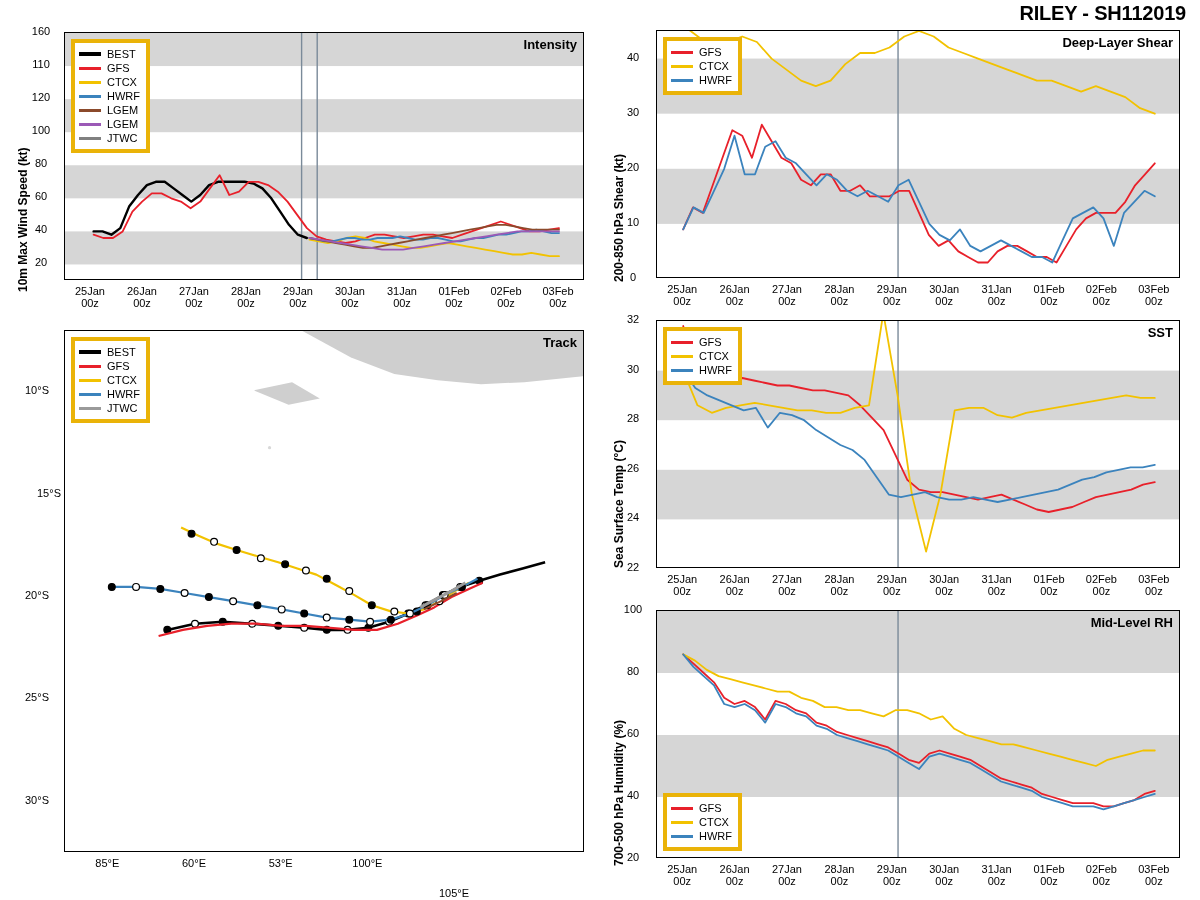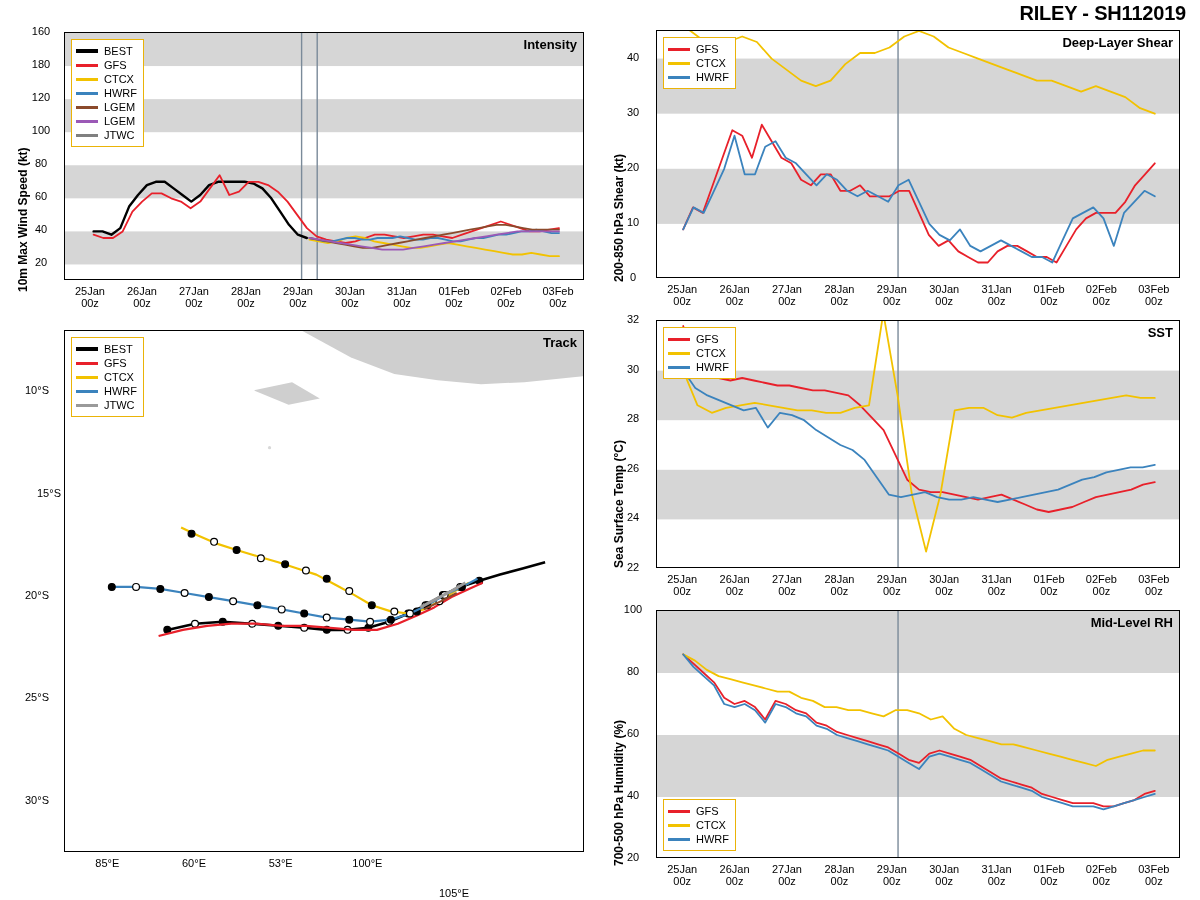--- a/index.html
+++ b/index.html
@@ -13,21 +13,21 @@
   .plot{position:absolute;box-sizing:border-box;border:1px solid #000;background:#fff;overflow:hidden;}
   .plot svg{position:absolute;left:0;top:0;}
 
   .corner-label{position:absolute;right:6px;top:4px;font-size:13px;font-weight:bold;z-index:6;}
 
   .ylabel{position:absolute;font-size:12px;font-weight:bold;transform-origin:0 0;transform:rotate(-90deg);white-space:nowrap;}
 
   .ytick{position:absolute;font-size:11px;text-align:center;white-space:nowrap;}
   .xtick{position:absolute;font-size:11px;text-align:center;white-space:nowrap;line-height:12px;}
 
-  .legend{position:absolute;background:#fff;border:1px solid #eab308;padding:4px 6px 4px 4px;z-index:7;}
+  .legend{position:absolute;background:#fff;border:4px solid #eab308;padding:4px 6px 4px 4px;z-index:7;}
   .legend .row{display:flex;align-items:center;height:14px;}
   .legend .swatch{width:22px;height:3px;margin-right:6px;flex:0 0 22px;}
   .legend .lbl{font-size:11px;line-height:11px;}
 
   .logo{position:absolute;left:8px;bottom:6px;width:104px;height:42px;}
 </style>
 </head>
 <body>
 
 <div class="page">
@@ -123,21 +123,21 @@
         <div class="xtick" style="left: 532px; top: 261px; width: 52px;">
           <div>03Feb</div>
           <div>00z</div>
         </div>
         <div class="ytick" style="left: 24px; top: 232.467px; width: 34px;">20</div>
         <div class="ytick" style="left: 24px; top: 199.4px; width: 34px;">40</div>
         <div class="ytick" style="left: 24px; top: 166.333px; width: 34px;">60</div>
         <div class="ytick" style="left: 24px; top: 133.267px; width: 34px;">80</div>
         <div class="ytick" style="left: 24px; top: 100.2px; width: 34px;">100</div>
         <div class="ytick" style="left: 24px; top: 67.1333px; width: 34px;">120</div>
-        <div class="ytick" style="left: 24px; top: 34.0667px; width: 34px;">180</div>
+        <div class="ytick" style="left: 24px; top: 34.0667px; width: 34px;">110</div>
         <div class="ytick" style="left: 24px; top: 1px; width: 34px;">160</div>
       </div>
   </div>
 
   <div class="panel" style="left:0;top:326px;width:600px;height:560px;">
     <div class="plot" style="left:64px;top:4px;width:520px;height:522px;">
       <div class="corner-label">Track</div>
       <svg id="svg-track" width="520" height="522">
           <path d="M237.46666666666673,0 L286,26.611764705882365 L329.3333333333333,42.98823529411766 L372.6666666666667,49.12941176470588 L416,53.22352941176473 L459.3333333333333,51.176470588235304 L520,45.035294117647084 L520,0 Z" fill="#cfcfcf"></path>
           <path d="M188.93333333333342,59.364705882352894 L223.6000000000001,73.69411764705887 L254.80000000000004,67.5529411764706 L227.06666666666658,51.176470588235304 Z" fill="#cfcfcf"></path>

